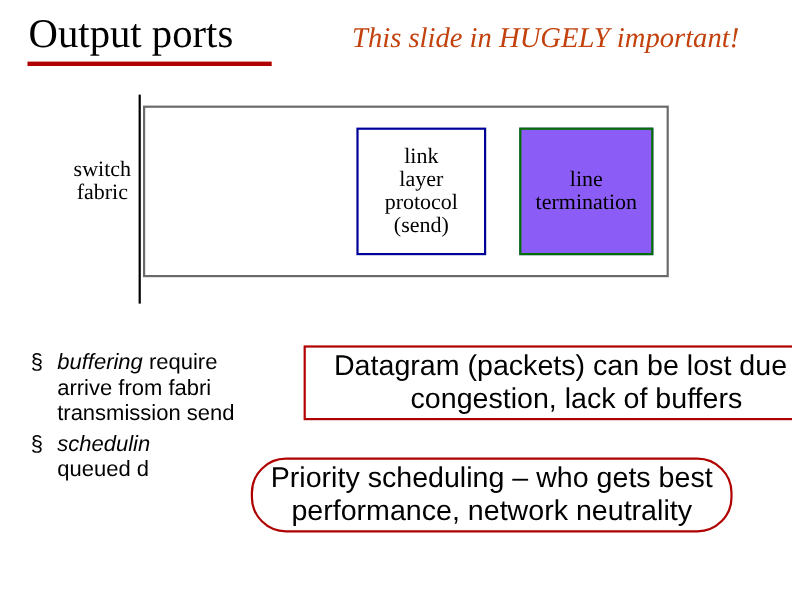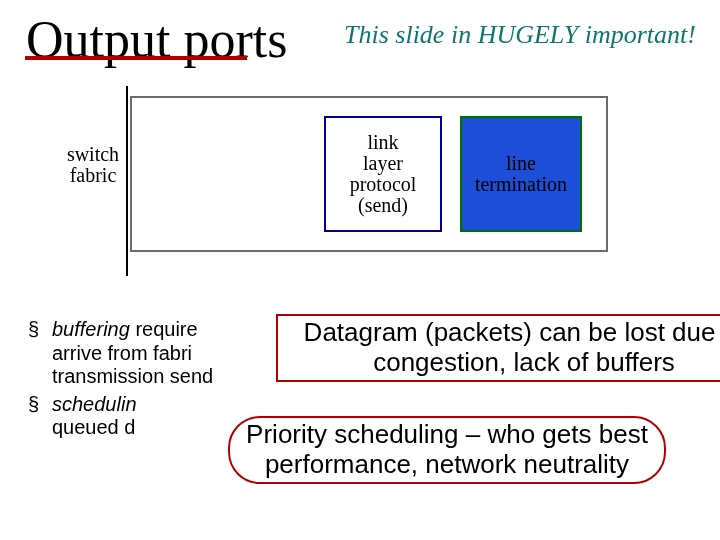--- a/index.html
+++ b/index.html
@@ -8,39 +8,38 @@
     height: 540px;
     background: #fff;
     font-family: "Times New Roman", Times, serif;
     position: relative;
     overflow: hidden;
   }
   .title {
     position: absolute;
     left: 26px;
     top: 10px;
-    font-size: 52px;
+    font-size: 37px;
     color: #000;
   }
   .title-underline {
     position: absolute;
     left: 25px;
     top: 56px;
     width: 222px;
     height: 4px;
     background: #b00000;
   }
   .subtitle {
     position: absolute;
     left: 320px;
     top: 20px;
     font-size: 26px;
     font-style: italic;
-    color: #0f766e;
-    margin-left: 24px;
+    color: #c2410c;
   }
   .diagram {
     position: absolute;
     left: 60px;
     top: 96px;
     width: 548px;
     height: 156px;
   }
   .outer-box {
     position: absolute;
@@ -109,26 +108,26 @@
     display: flex;
     align-items: center;
     justify-content: center;
     text-align: center;
     font-size: 20px;
     line-height: 1.05;
     padding: 4px;
   }
   .right-box {
     position: absolute;
-    left: 400px;
+    left: 412px;
     top: 20px;
     width: 122px;
     height: 116px;
     border: 2px solid #007000;
-    background: #1d4ed8;
+    background: #8b5cf6;
     display: flex;
     align-items: center;
     justify-content: center;
     text-align: center;
     font-size: 20px;
     line-height: 1.05;
     padding: 4px;
   }
   
   .bullets {

